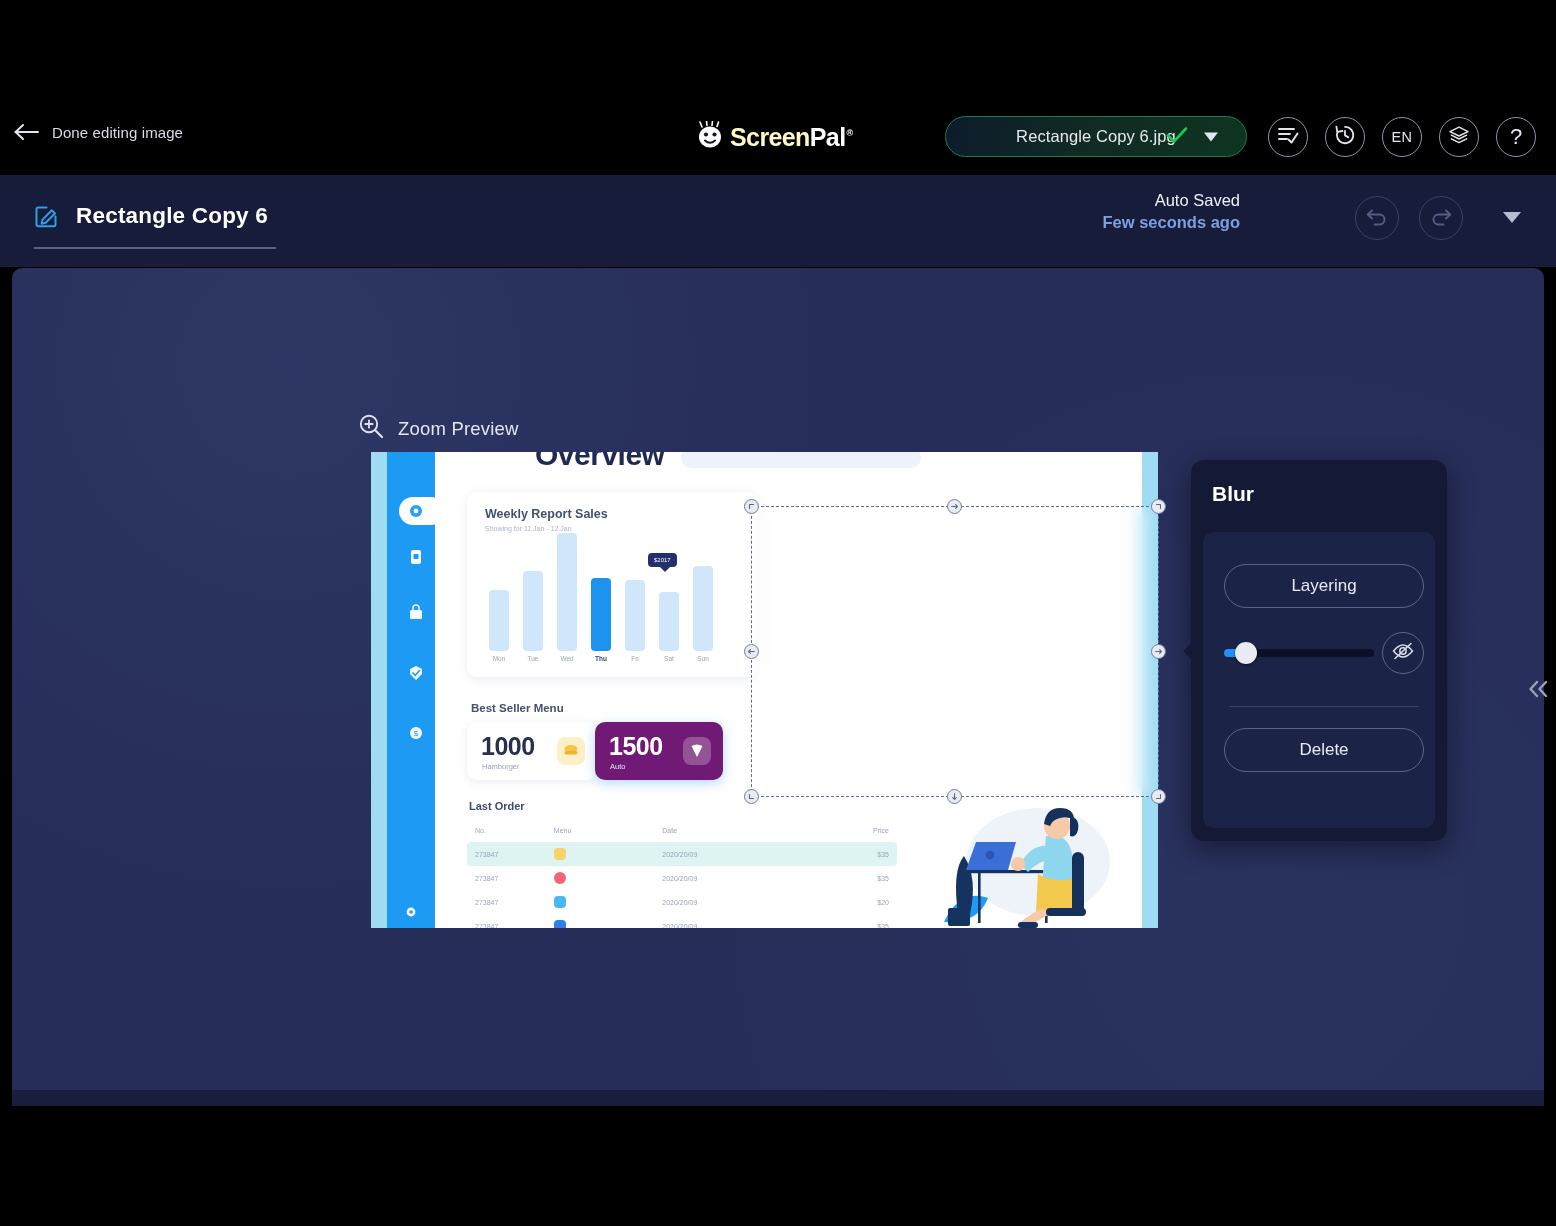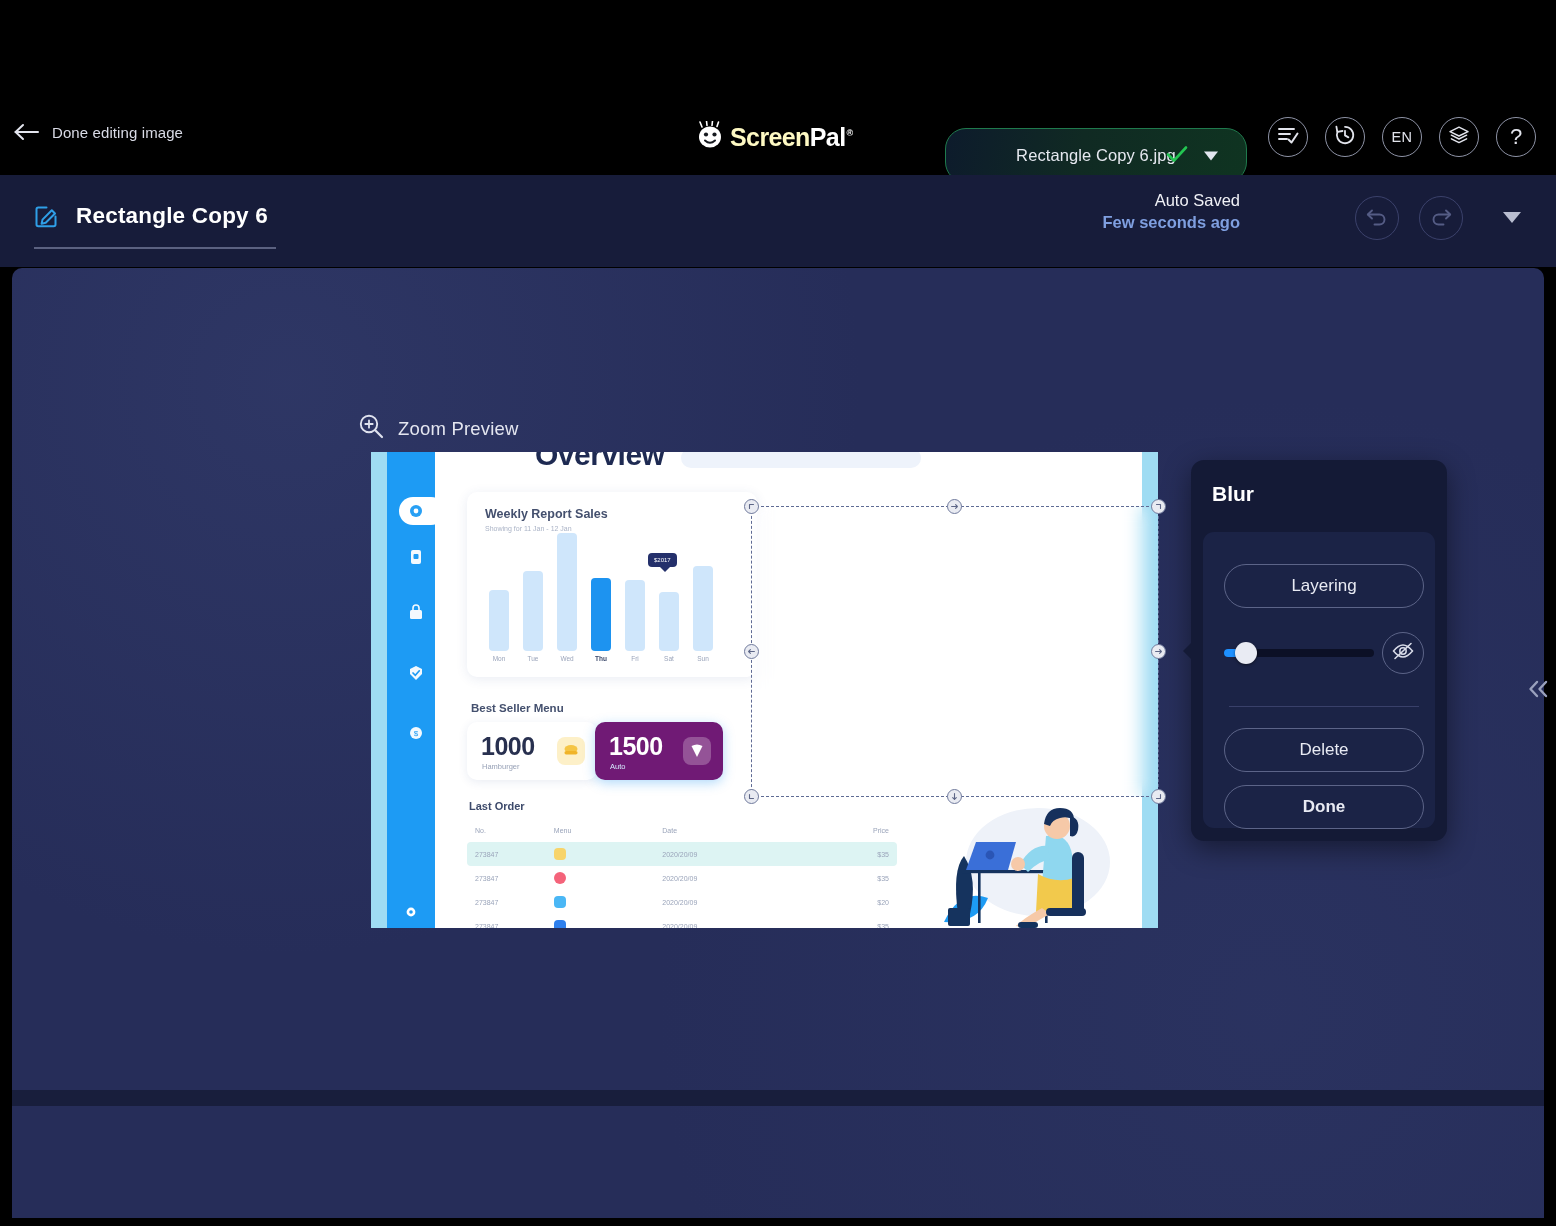--- a/index.html
+++ b/index.html
@@ -70,29 +70,28 @@
     color: #ffffff;
     font-size: 9px;
     vertical-align: super;
     margin-left: 1px;
   }
 
   
   .file-pill {
     position: absolute;
     left: 945px; top: 116px;
-    width: 302px; height: 55px;
+    width: 302px; height: 41px;
     border-radius: 21px;
     border: 1.5px solid #1f7a4d;
     background: linear-gradient(100deg, #0d1b2c 0%, #102a23 45%, #0f3421 100%);
     display: flex;
     align-items: center;
     justify-content: center;
     cursor: pointer;
-    margin-top: 12px;
   }
   .file-pill-name {
     color: #e6e9f0;
     font-size: 16.5px;
     letter-spacing: 0.1px;
   }
   .file-pill-check {
     position: absolute;
     right: 58px; top: 50%;
     transform: translateY(-50%);
@@ -197,21 +196,21 @@
     border-left: 9px solid transparent;
     border-right: 9px solid transparent;
     border-top: 11px solid #b9bdd0;
     cursor: pointer;
   }
 
   
   .stage {
     position: absolute;
     left: 12px; top: 268px;
-    width: 1532px; height: 950px;
+    width: 1532px; height: 822px;
     background:
       radial-gradient(circle at 18% 12%, rgba(56,66,115,0.45) 0, rgba(56,66,115,0) 38%),
       radial-gradient(circle at 82% 78%, rgba(50,60,108,0.35) 0, rgba(50,60,108,0) 42%),
       #262d59;
     border-radius: 10px 10px 0 0;
     overflow: hidden;
     padding-left: 39px;
   }
 
   .zoom-preview {
@@ -922,21 +921,20 @@
                 <circle cx="12" cy="10" r="3.2" stroke="#d8dbe8" stroke-width="1.5" fill="none"></circle>
                 <path d="M4 17.5 L20 2.5" stroke="#d8dbe8" stroke-width="1.6" stroke-linecap="round"></path>
               </svg>
             </span>
           </div>
         </div>
 
         <div class="panel-div"></div>
 
         <button class="pill-btn delete">Delete</button>
-        <button class="pill-btn done">Done</button>
       </div>
     </div>
 
   </div>
 
   <div class="stage-bottom"></div>
 
   <div class="collapse-btn">
     <span>
       <svg width="26" height="22" viewBox="0 0 26 22">

